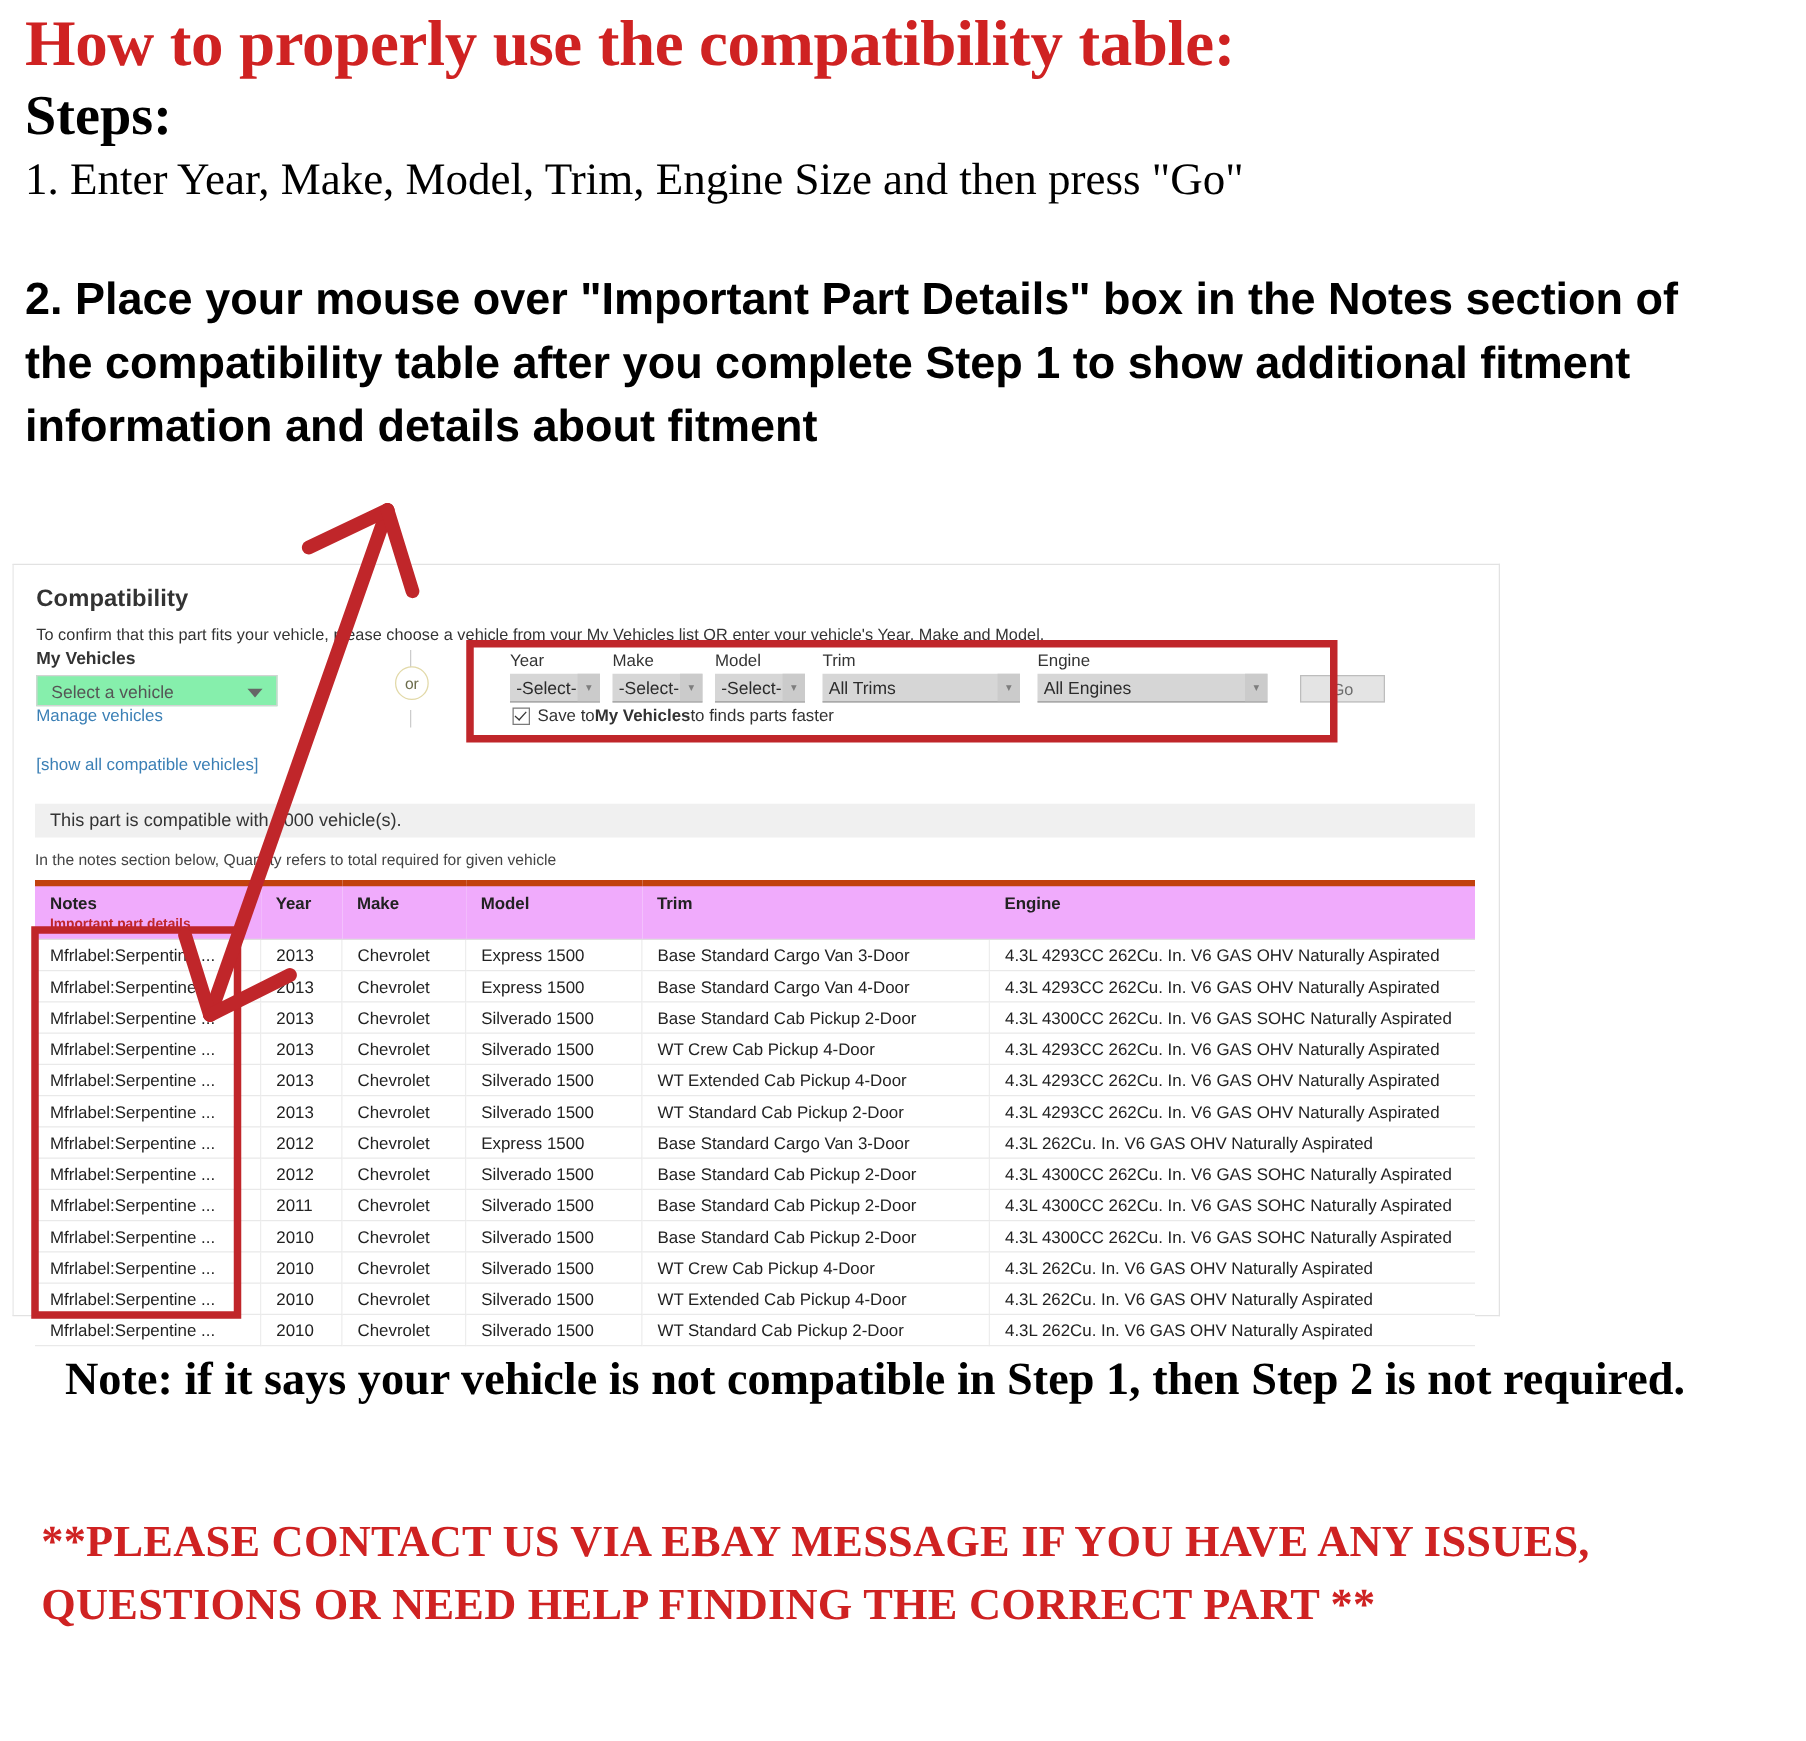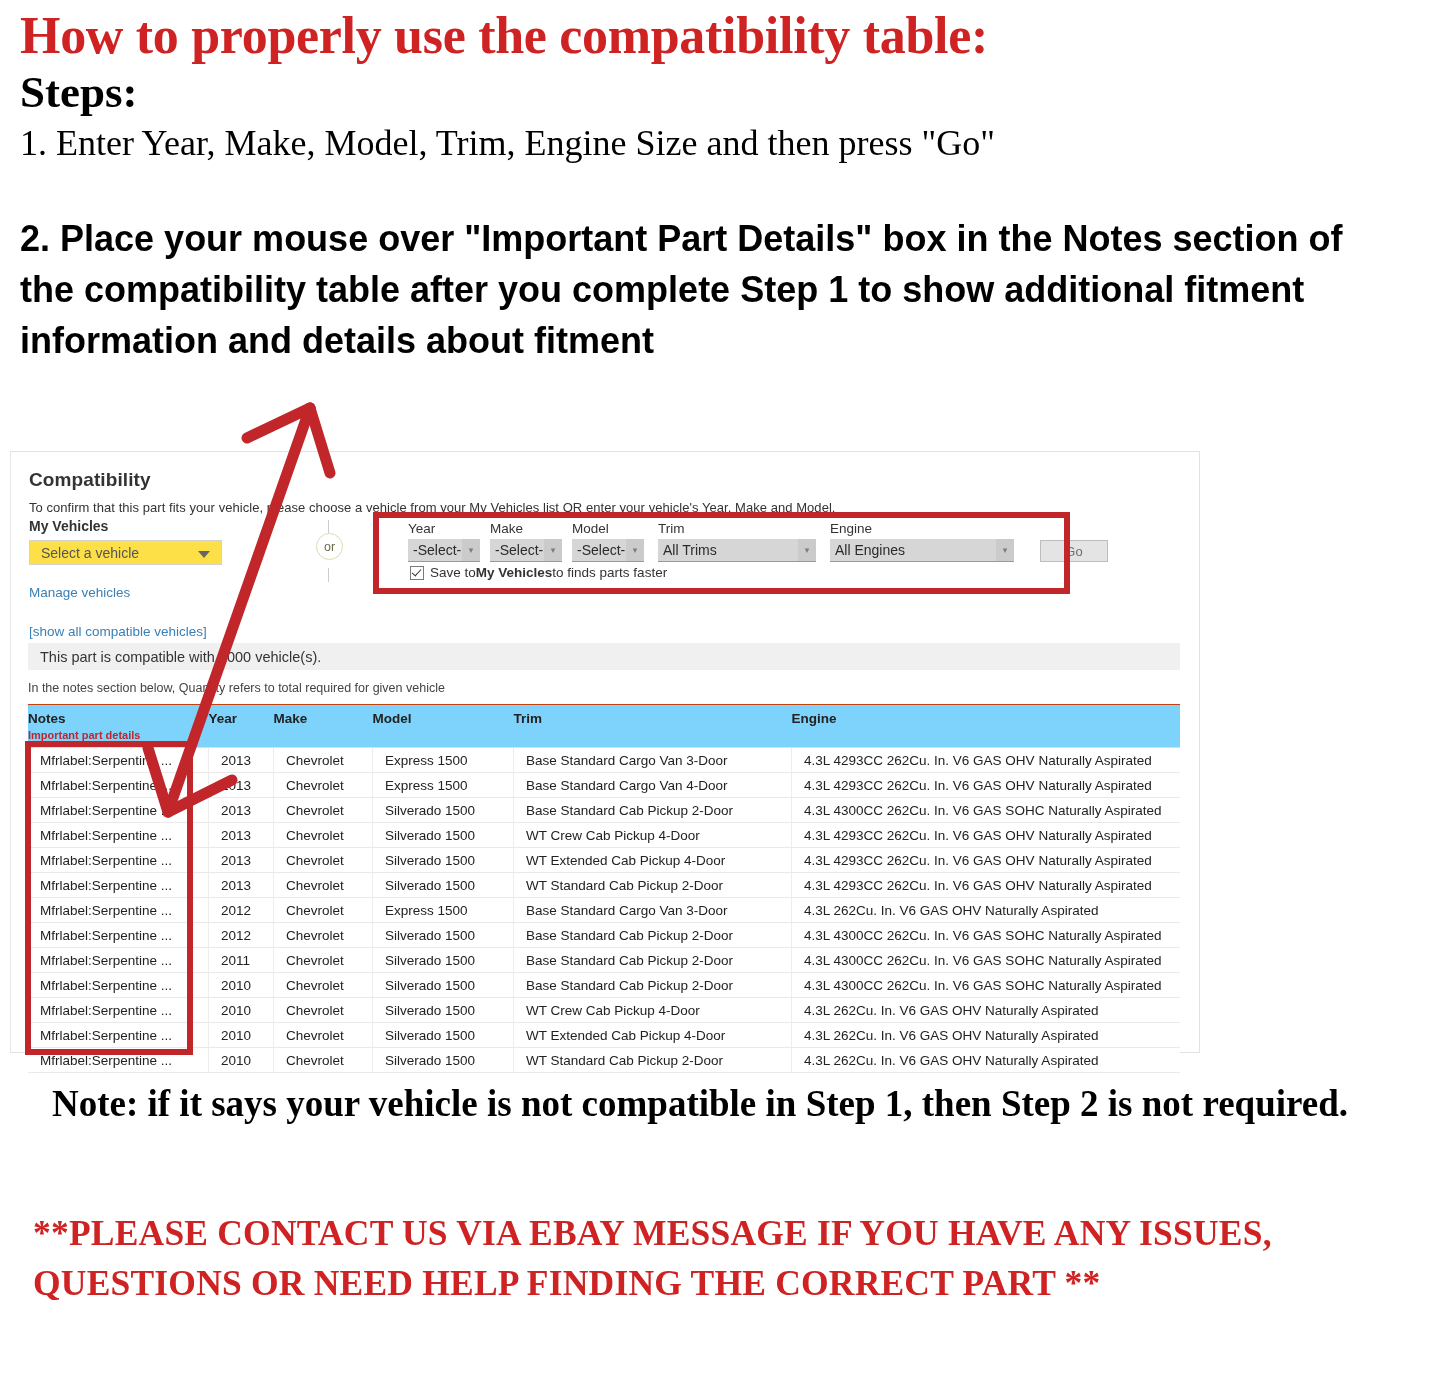--- a/index.html
+++ b/index.html
@@ -99,42 +99,41 @@
   .mv-label {
     font-size: 14px;
     font-weight: bold;
     color: #333;
     margin-bottom: 6px;
   }
   .mv-select {
     width: 193px;
     height: 25px;
     border: 1px solid #d3d3d3;
-    background: #fde047;
+    background: #86efac;
     font-size: 14px;
     color: #555;
     display: flex;
     align-items: center;
     padding-left: 11px;
     box-sizing: border-box;
     position: relative;
   }
   .mv-caret {
     position: absolute;
     right: 11px;
     top: 10px;
     width: 0; height: 0;
     border-left: 6px solid transparent;
     border-right: 6px solid transparent;
     border-top: 7px solid #666;
   }
   .mv-link {
     font-size: 13.5px;
     color: #3a7fb5;
-    margin-top: 20px;
   }
   .mv-link2 {
     font-size: 13.5px;
     color: #3a7fb5;
     margin-top: 24px;
   }
 
   
   .or-divider {
     position: absolute;
@@ -298,30 +297,30 @@
   .compat-table {
     position: absolute;
     left: 28px;
     top: 704px;
     width: 1152px;
     border-collapse: collapse;
     font-size: 13.5px;
     color: #222;
   }
   .compat-table th {
-    background: #7dd3fc;
+    background: #f0abfc;
     text-align: left;
     font-weight: bold;
     font-size: 13.5px;
     color: #222;
-    padding: 6px 0 6px 0;
+    padding: 6px 0 6px 12px;
     height: 22px;
     vertical-align: top;
     border-bottom: 1px solid #dedede;
-    border-top: 1px solid #c2410c;
+    border-top: 5px solid #c2410c;
   }
   .compat-table th .sub {
     display: block;
     font-weight: bold;
     font-size: 11px;
     color: #c0262a;
     margin-top: 3px;
   }
   .compat-table td {
     padding: 4px 0 4px 12px;

